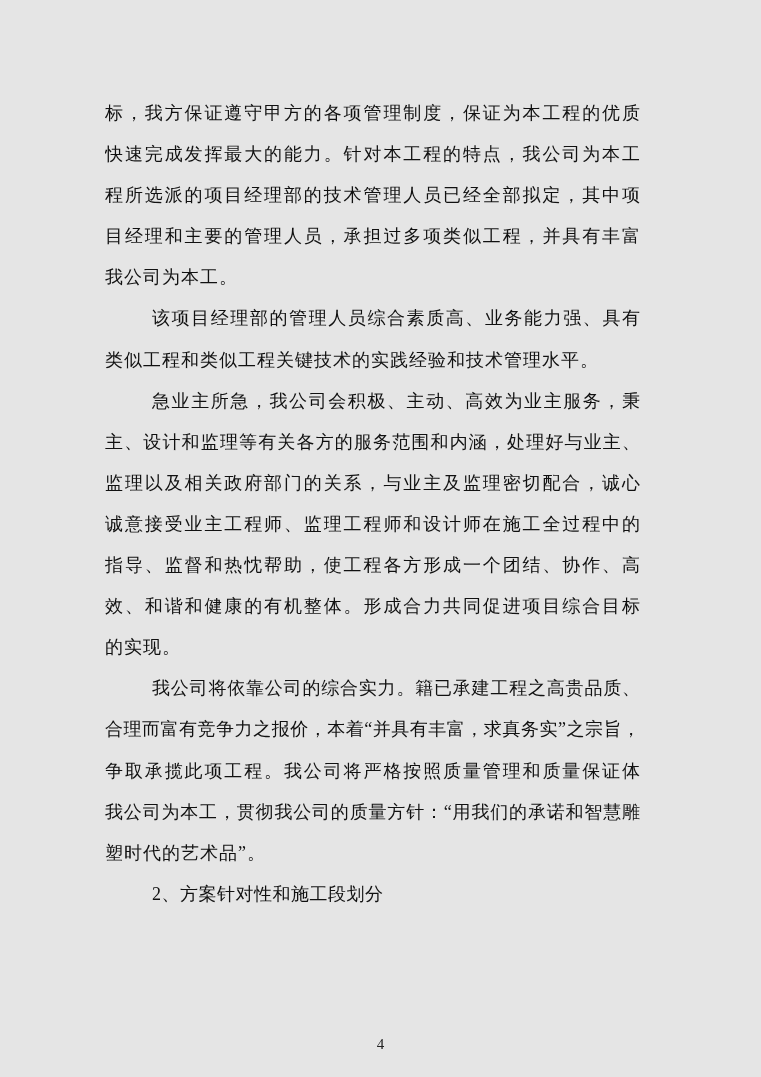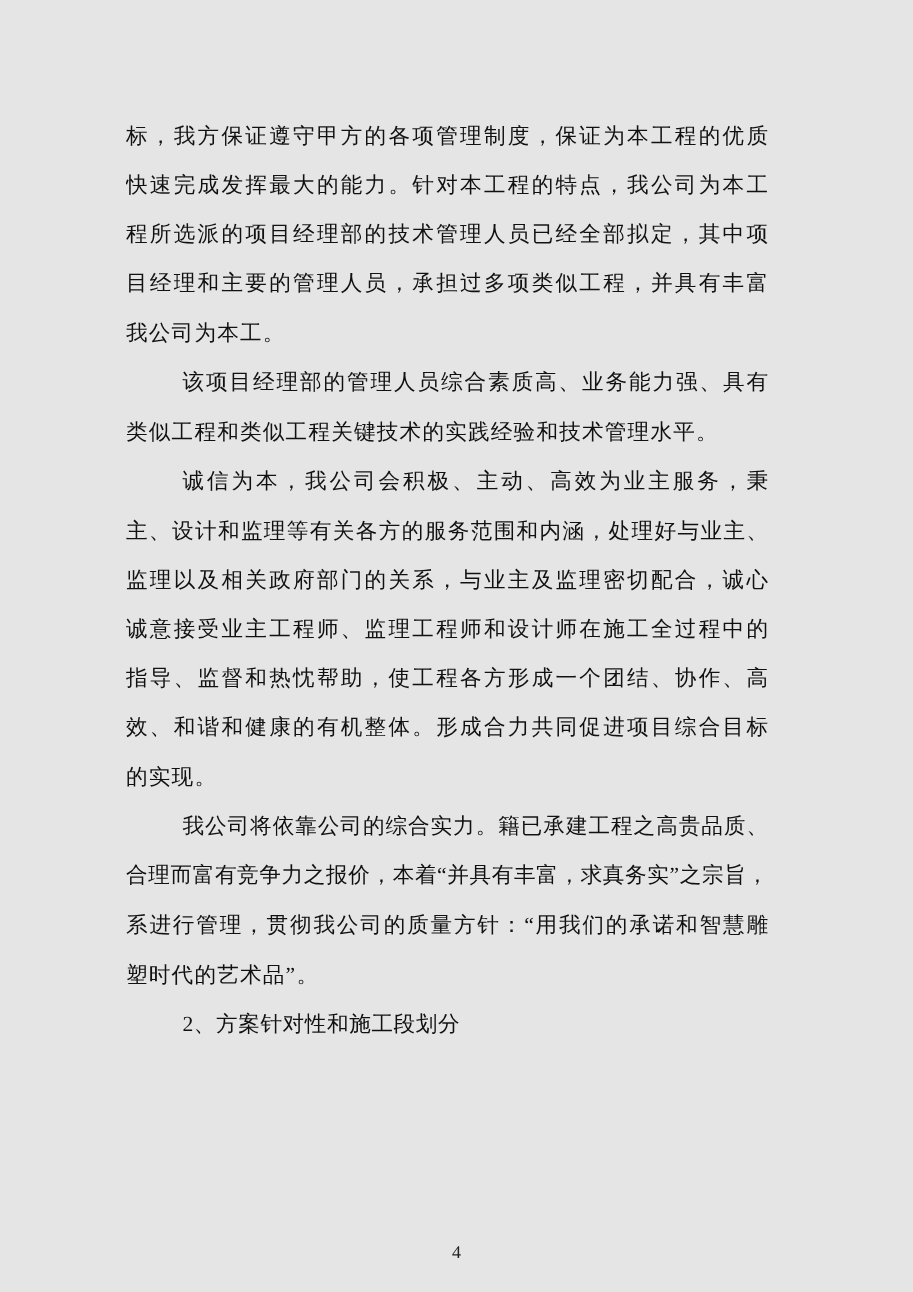--- a/index.html
+++ b/index.html
@@ -68,33 +68,34 @@
       <div class="line">目经理和主要的管理人员，承担过多项类似工程，并具有丰富</div>
       <div class="line end">我公司为本工。</div>
     </div>
 
     <div>
       <div class="line para-first">该项目经理部的管理人员综合素质高、业务能力强、具有</div>
       <div class="line end">类似工程和类似工程关键技术的实践经验和技术管理水平。</div>
     </div>
 
     <div>
-      <div class="line para-first">诚信为本，我公司会积极、主动、高效为业主服务，秉</div>
+      <div class="line para-first">急业主所急，我公司会积极、主动、高效为业主服务，秉</div>
       <div class="line">主、设计和监理等有关各方的服务范围和内涵，处理好与业主、</div>
       <div class="line">监理以及相关政府部门的关系，与业主及监理密切配合，诚心</div>
       <div class="line">诚意接受业主工程师、监理工程师和设计师在施工全过程中的</div>
       <div class="line">指导、监督和热忱帮助，使工程各方形成一个团结、协作、高</div>
       <div class="line">效、和谐和健康的有机整体。形成合力共同促进项目综合目标</div>
       <div class="line end">的实现。</div>
     </div>
 
     <div>
       <div class="line para-first">我公司将依靠公司的综合实力。籍已承建工程之高贵品质、</div>
       <div class="line">合理而富有竞争力之报价，本着“并具有丰富，求真务实”之宗旨，</div>
-      <div class="line">系进行管理，贯彻我公司的质量方针：“用我们的承诺和智慧雕</div>
+      <div class="line">争取承揽此项工程。我公司将严格按照质量管理和质量保证体</div>
+      <div class="line">我公司为本工，贯彻我公司的质量方针：“用我们的承诺和智慧雕</div>
       <div class="line end">塑时代的艺术品”。</div>
     </div>
 
     <div>
       <div class="line para-first heading-line">2、方案针对性和施工段划分</div>
     </div>
 
   </div>
 
   <div class="footer">4</div>

